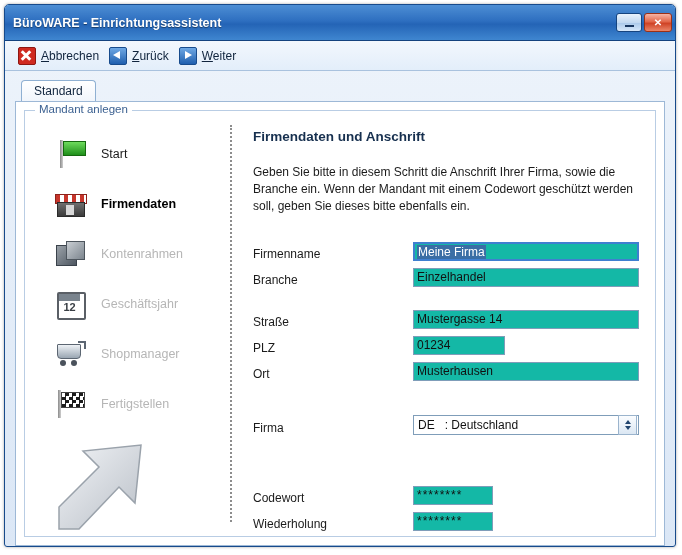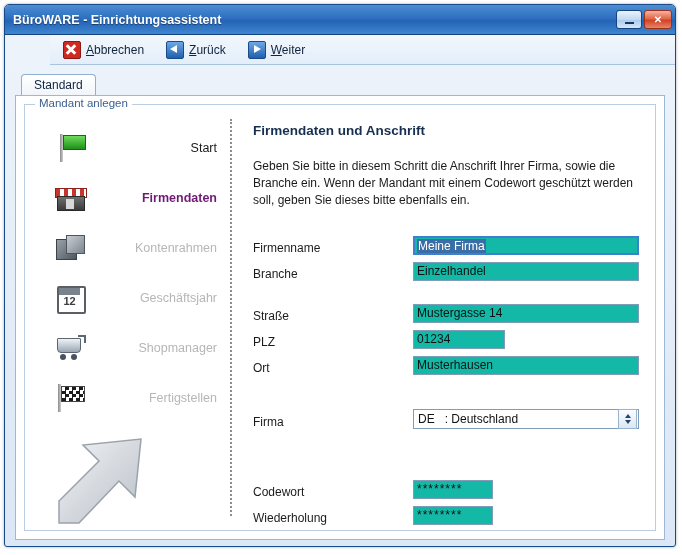--- a/index.html
+++ b/index.html
@@ -24,21 +24,21 @@
     height: 543px;
     border: 1px solid #174a8b;
     border-radius: 5px 5px 3px 3px;
     background: linear-gradient(to bottom, #eef4fb 0%, #dbe7f6 100%);
     box-shadow: 0 0 3px rgba(0,0,0,0.35);
     box-sizing: border-box;
     overflow: hidden;
   }
 
   .titlebar {
-    height: 30px;
+    height: 36px;
     background: linear-gradient(to bottom, #4d8ed4 0%, #2e6fc0 45%, #2464b6 55%, #3f86d0 100%);
     border-bottom: 1px solid #14427e;
     display: flex;
     align-items: center;
     padding: 0 3px 0 8px;
     box-sizing: border-box;
   }
   .titlebar .title {
     color: #ffffff;
     font-weight: bold;
@@ -82,23 +82,22 @@
   }
 
   
   .toolbar {
     height: 30px;
     background: linear-gradient(to bottom, #f2f7fd 0%, #e3eefa 100%);
     border-bottom: 1px solid #a9c2de;
     display: flex;
     align-items: center;
     padding-left: 10px;
-    gap: 16px;
-    box-sizing: border-box;
-    margin-left: 45px;
+    gap: 4px;
+    box-sizing: border-box;
   }
   .tbtn {
     display: flex;
     align-items: center;
     gap: 5px;
     height: 22px;
     padding: 0 3px;
     cursor: default;
   }
   .tbtn .lbl {
@@ -199,28 +198,27 @@
     left: 22px;
     top: 18px;
     width: 170px;
   }
   .step {
     display: flex;
     align-items: center;
     gap: 14px;
     height: 50px;
     padding-left: 6px;
-    justify-content: space-between;
   }
   .step .lbl {
     font-size: 12.5px;
     color: #b6b6b6;
   }
   .step.active .lbl {
-    color: #701a75;
+    color: #000000;
     font-weight: bold;
   }
   .step.done .lbl {
     color: #1a1a1a;
   }
   .stepicon {
     width: 34px;
     height: 32px;
     position: relative;
     flex: 0 0 auto;

